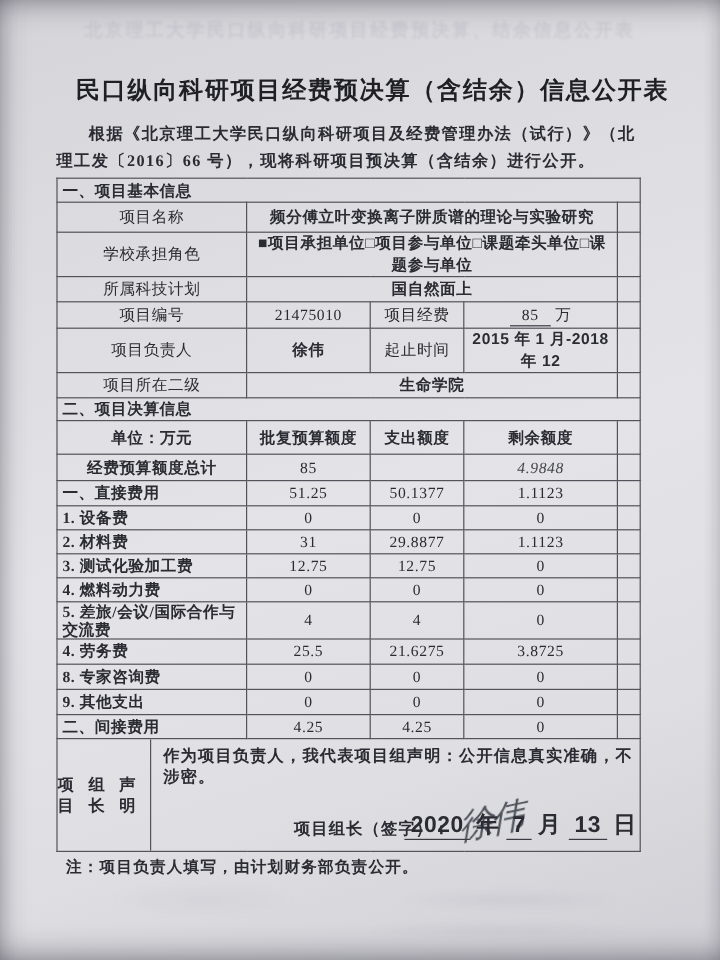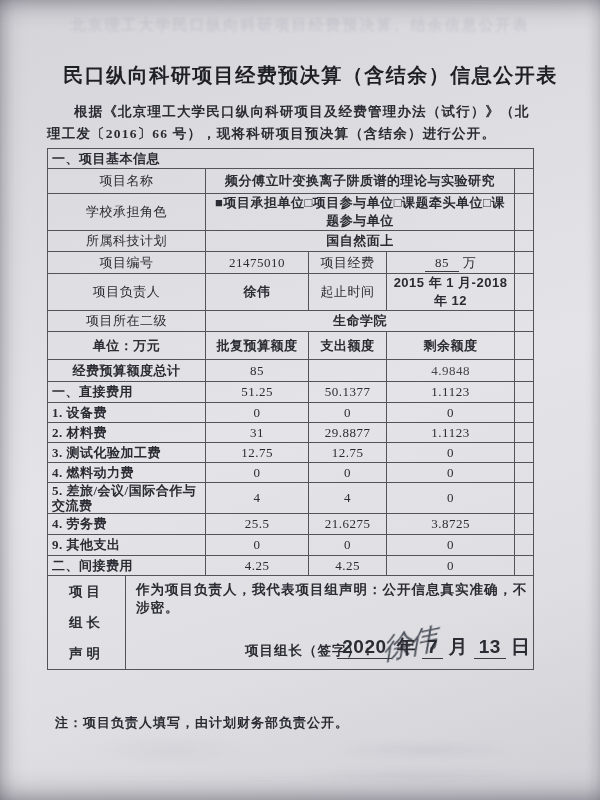--- a/index.html
+++ b/index.html
@@ -51,30 +51,30 @@
     color:#2b2b33; overflow:hidden; vertical-align:middle;
     letter-spacing:0.5px;
   }
   td.c { text-align:center; }
   td.sec { font-weight:bold; font-size:13.5px; letter-spacing:1px; padding-left:6px;margin-left:40px; }
   td.lab { text-align:center; letter-spacing:2px; }
   .pname { font-weight:bold; font-size:15px; letter-spacing:1px; color:#1e1e24; }
   .chk { font-weight:bold; font-size:12.5px; letter-spacing:0; }
   td.num { font-family:"Liberation Serif", serif; font-size:13.5px; text-align:center; color:#33333b; }
   td.remain { color:#84848d;margin-top:36px; }
-  td.remain.dark { color:#45454d; }
+  td.remain.dark { color:#45454d;font-style:italic; }
   td.rowlab { font-weight:600; letter-spacing:1px; }
   .sans { font-family:"Liberation Sans", sans-serif; font-size:12px; font-weight:bold; letter-spacing:0; }
   .u85 { border-bottom:1px solid #3a3a42; padding:0 10px 1px 10px; }
 
   .decl-cell { position:relative; height:100%; padding:0 !important; }
   .decl-label {
     position:absolute; top:0; bottom:0; left:0; width:78px;
-    border-right:1px solid #53535b; display:flex; flex-direction:column;
-    justify-content:center; align-items:center; gap:13px;
+    border-right:1px solid #53535b; display:flex; flex-direction:row;
+    justify-content:flex-end; align-items:center; gap:0;
     font-size:13.5px; font-weight:600; letter-spacing:4px;
   }
   .decl-content { position:absolute; top:0; bottom:0; left:79px; right:0; }
   .decl-statement { position:absolute; top:5px; left:9px; font-size:13.5px; font-weight:bold; letter-spacing:1px; }
   .sign-label { position:absolute; bottom:9px; left:118px; font-size:13.5px; font-weight:bold; letter-spacing:1px;font-family:Liberation Serif, serif; }
   .signature {
     position:absolute; bottom:4px; left:255px; font-size:29px; font-style:italic;
     color:#3c424c; transform:rotate(-12deg) skewX(-8deg); opacity:.88;
     filter:blur(.3px); letter-spacing:-2px;
   }
@@ -142,20 +142,23 @@
       <td class="lab">起止时间</td>
       <td class="c sans">2015 年 1 月-2018 年 12</td>
       <td></td>
     </tr>
     <tr style="height:21px">
       <td class="lab">项目所在二级</td>
       <td colspan="3" class="c rowlab">生命学院</td>
       <td></td>
     </tr>
 
+    <tr style="height:17px">
+      <td colspan="5" class="sec">二、项目决算信息</td>
+    </tr>
     <tr style="height:28px">
       <td class="c rowlab">单位：万元</td>
       <td class="c rowlab">批复预算额度</td>
       <td class="c rowlab">支出额度</td>
       <td class="c rowlab remain">剩余额度</td>
       <td></td>
     </tr>
 
     <tr style="height:22px">
       <td class="c rowlab">经费预算额度总计</td>
@@ -204,20 +207,27 @@
       <td class="num">4</td>
       <td class="num">4</td>
       <td class="num remain">0</td>
       <td></td>
     </tr>
     <tr style="height:21px">
       <td class="rowlab">4. 劳务费</td>
       <td class="num">25.5</td>
       <td class="num">21.6275</td>
       <td class="num remain">3.8725</td>
+      <td></td>
+    </tr>
+    <tr style="height:21px">
+      <td class="rowlab">8. 专家咨询费</td>
+      <td class="num">0</td>
+      <td class="num">0</td>
+      <td class="num remain">0</td>
       <td></td>
     </tr>
     <tr style="height:21px">
       <td class="rowlab">9. 其他支出</td>
       <td class="num">0</td>
       <td class="num">0</td>
       <td class="num remain">0</td>
       <td></td>
     </tr>
     <tr style="height:20px">

